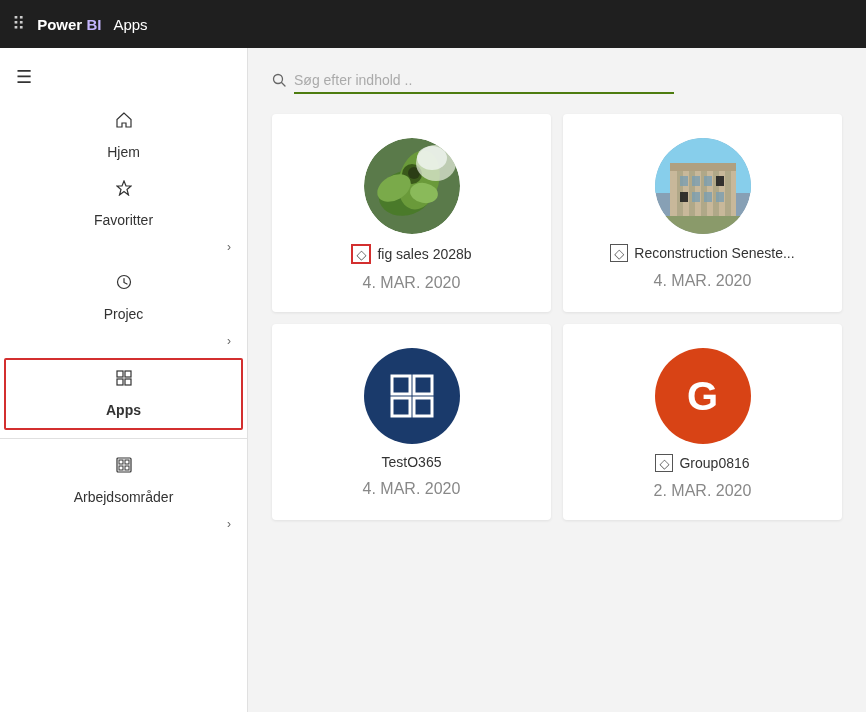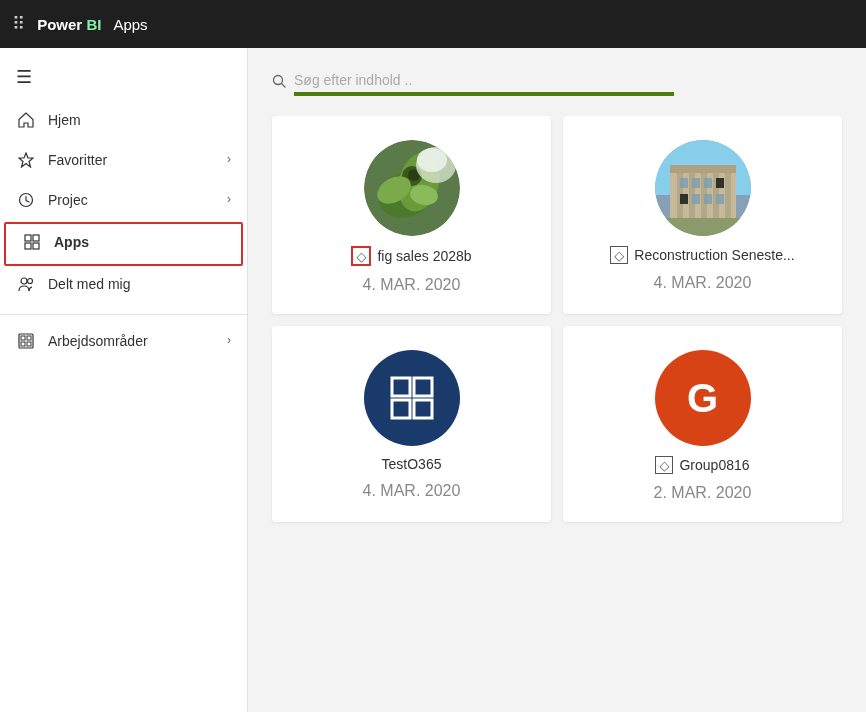--- a/index.html
+++ b/index.html
@@ -26,21 +26,21 @@
       display: flex;
       align-items: center;
       gap: 6px;
     }
     .topbar-logo-text {
       color: #fff;
       font-size: 15px;
       font-weight: 600;
     }
     .topbar-logo-text span {
-      color: #86efac;
+      color: #c4b5fd;
     }
     .topbar-app-title {
       color: #fff;
       font-size: 15px;
       font-weight: 400;
     }
 
     .main-container {
       display: flex;
       flex: 1;
@@ -59,27 +59,28 @@
     }
     .sidebar-hamburger {
       padding: 10px 16px;
       cursor: pointer;
       font-size: 18px;
       color: #333;
       margin-bottom: 4px;
     }
     .sidebar-item {
       display: flex;
-      align-items: flex-start;
+      align-items: center;
       padding: 10px 16px;
       cursor: pointer;
       color: #333;
       font-size: 14px;
       gap: 12px;
       position: relative;
+      flex-direction: column;
     }
     .sidebar-item.active {
       background: #fff;
       font-weight: 600;
       border: 2px solid #d32f2f;
       margin: 0 4px;
       border-radius: 2px;
     }
     .sidebar-item .icon {
       font-size: 16px;
@@ -112,21 +113,21 @@
       margin-bottom: 20px;
       max-width: 440px;
     }
     .search-bar .search-icon {
       color: #666;
       font-size: 14px;
       margin-right: 8px;
     }
     .search-bar input {
       border: none;
-      border-bottom: 4px solid #4d7c0f;
+      border-bottom: 2px solid #4d7c0f;
       background: transparent;
       font-size: 14px;
       padding: 4px 0;
       width: 380px;
       outline: none;
       color: #333;
     }
     .search-bar input::placeholder { color: #aaa; }
 
     
@@ -261,31 +262,20 @@
         <svg width="16" height="16" viewBox="0 0 16 16" fill="none">
           <rect x="1" y="1" width="6" height="6" stroke="#333" stroke-width="1.2"></rect>
           <rect x="9" y="1" width="6" height="6" stroke="#333" stroke-width="1.2"></rect>
           <rect x="1" y="9" width="6" height="6" stroke="#333" stroke-width="1.2"></rect>
           <rect x="9" y="9" width="6" height="6" stroke="#333" stroke-width="1.2"></rect>
         </svg>
       </span>
       <span>Apps</span>
     </div>
 
-    <div class="sidebar-item">
-      <span class="icon">
-        <svg width="16" height="16" viewBox="0 0 16 16" fill="none">
-          <circle cx="6" cy="5" r="3" stroke="#333" stroke-width="1.2"></circle>
-          <path d="M1 15c0-3 2-5 5-5s5 2 5 5" stroke="#333" stroke-width="1.2" fill="none"></path>
-          <circle cx="12" cy="5" r="2.5" stroke="#333" stroke-width="1.2"></circle>
-          <path d="M11 15c0-2 1-3.5 3-4" stroke="#333" stroke-width="1.2" fill="none"></path>
-        </svg>
-      </span>
-      <span>Delt med mig</span>
-    </div>
 
 
     <div class="sidebar-divider"></div>
 
     <div class="sidebar-item">
       <span class="icon">
         <svg width="16" height="16" viewBox="0 0 16 16" fill="none">
           <rect x="1" y="1" width="14" height="14" rx="1" stroke="#333" stroke-width="1.2"></rect>
           <rect x="3" y="3" width="4" height="4" stroke="#333" stroke-width="1"></rect>
           <rect x="9" y="3" width="4" height="4" stroke="#333" stroke-width="1"></rect>

